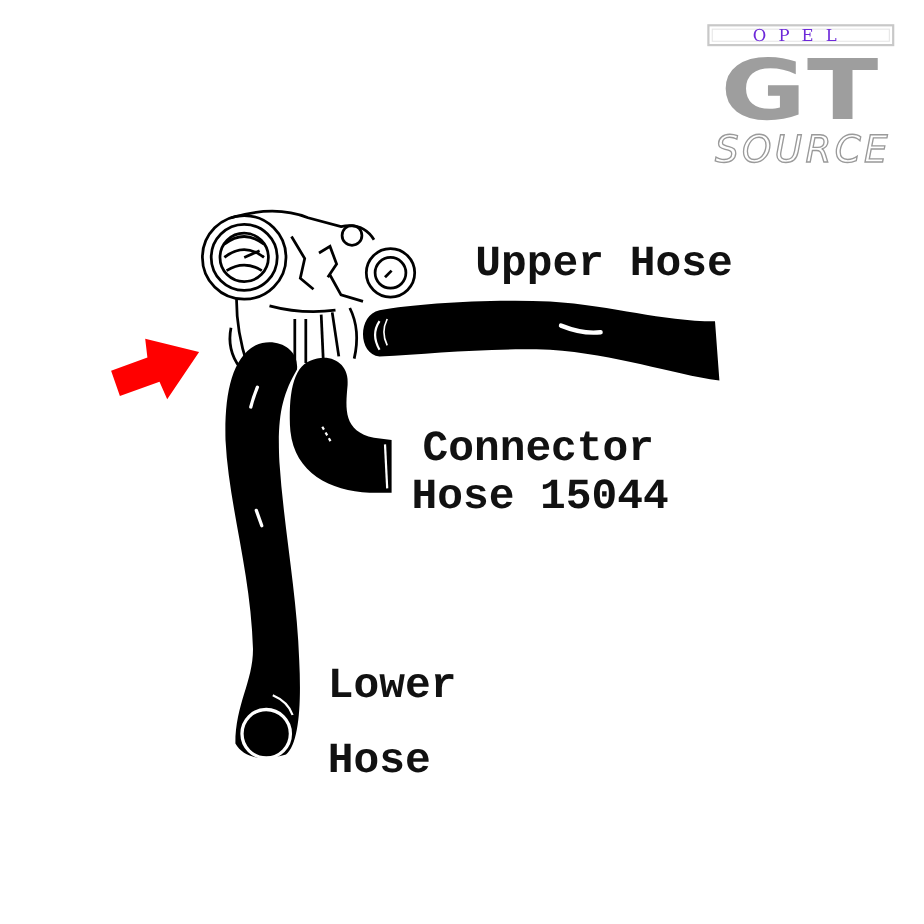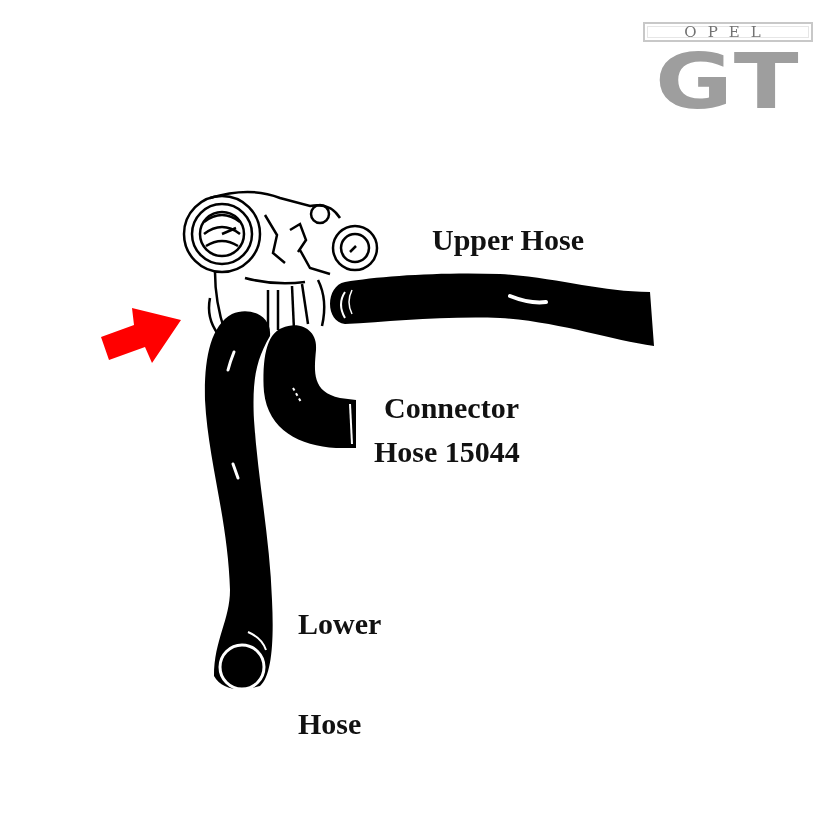--- a/index.html
+++ b/index.html
@@ -1,32 +1,33 @@
 <!DOCTYPE html>
 <html><head>
   <meta charset="utf-8">
   <style>
     html, body { margin: 0; padding: 0; background: #ffffff; }
     body { width: 840px; height: 840px; position: relative; overflow: hidden; }
     .logo { position: absolute; left: 630px; top: 18px; width: 200px; height: 140px; }
     .logo-opel-box { position: absolute; left: 13px; top: 4px; width: 170px; height: 20px; border: 2px solid #c8c8c8; box-sizing: border-box; outline: 1px solid #e6e6e6; outline-offset: -5px; }
-    .logo-opel { position: absolute; left: 0; top: 0; width: 100%; text-align: center; font-family: "DejaVu Serif", serif; font-size: 15px; letter-spacing: 11px; color: #737373; line-height: 17px; box-sizing: border-box; }
+    .logo-opel { position: absolute; left: 0; top: 0; width: 100%; text-align: center; font-family: "DejaVu Serif", serif; font-size: 15px; letter-spacing: 11px; color: #6d28d9; line-height: 17px; box-sizing: border-box; }
     .logo-gt { position: absolute; left: 8px; top: 26px; width: 180px; text-align: center; font-family: "DejaVu Sans", sans-serif; font-weight: bold; font-size: 76px; line-height: 76px; color: #9e9e9e; letter-spacing: 2px; transform: scaleX(1.25); transform-origin: center; }
     .logo-source { position: absolute; left: 0; top: 98px; width: 200px; text-align: center; font-family: "DejaVu Sans", sans-serif; font-style: italic; font-size: 34px; letter-spacing: 3px; color: #ffffff; -webkit-text-stroke: 1.2px #9a9a9a; line-height: 40px; }
-    .label { position: absolute; font-family: Liberation Serif, serif; font-weight: bold; color: #111; font-size: 30px; line-height: 40px; white-space: pre; }
+    .label { position: absolute; font-family: Liberation Mono, monospace; font-weight: bold; color: #111; font-size: 39px; line-height: 40px; white-space: pre; }
     svg.diagram { position: absolute; left: 0; top: 0; }
   </style>
 </head>
 <body>
 
 <div class="logo">
   <div class="logo-opel-box">
     <div class="logo-opel">OPEL</div>
   </div>
   <div class="logo-gt">GT</div>
+  <div class="logo-source">SOURCE</div>
 </div>
 
 <svg class="diagram" width="840" height="840" viewBox="0 0 840 840">
 
   <g fill="none" stroke="#000" stroke-width="2.5">
     <circle cx="222" cy="234" r="38"></circle>
     <circle cx="222" cy="234" r="30"></circle>
     <circle cx="222" cy="234" r="22"></circle>
     <path d="M204 222 q18 -14 36 0"></path>
     <path d="M204 234 q18 -14 36 0"></path>
@@ -73,13 +74,13 @@
 
   <g>
     <polygon points="101,337 134,325 132,308 181,320 152,363 145,347 109,360" fill="#ff0000"></polygon>
   </g>
 </svg>
 
 <div class="label" style="left:432px; top:220px;">Upper Hose</div>
 <div class="label" style="left:384px; top:388px;">Connector</div>
 <div class="label" style="left:374px; top:432px;">Hose 15044</div>
 <div class="label" style="left:298px; top:604px;">Lower</div>
-<div class="label" style="left:298px; top:704px;">Hose</div>
+<div class="label" style="left:298px; top:672px;">Hose</div>
 
 </body></html>

